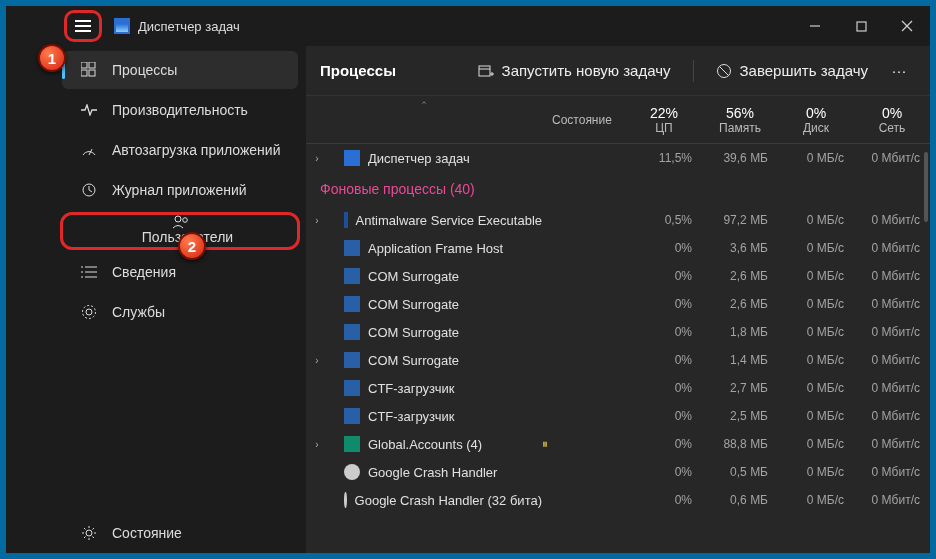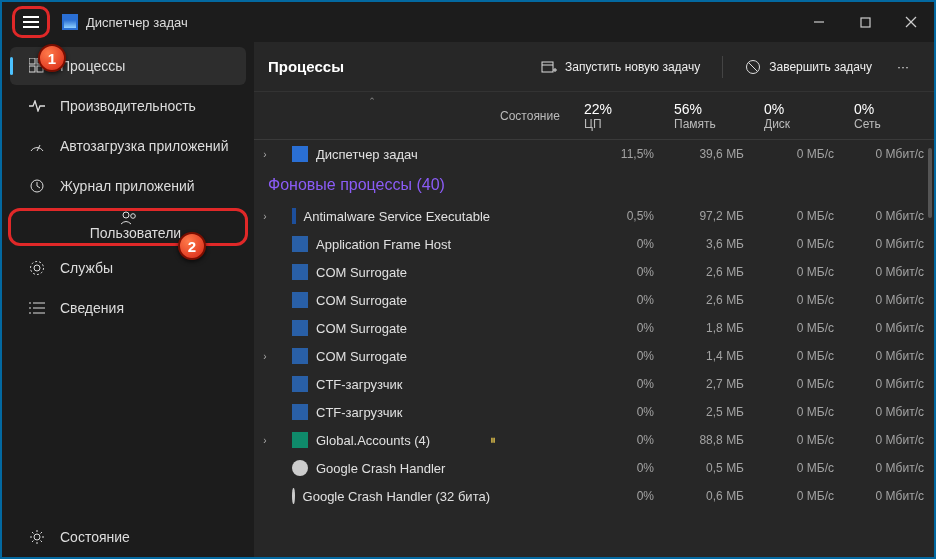--- a/index.html
+++ b/index.html
@@ -1,18 +1,18 @@
 <!DOCTYPE html>
 <html><head>
 <meta charset="utf-8">
 <style>
   * { box-sizing: border-box; margin: 0; padding: 0; font-family: "Segoe UI", sans-serif; }
   body { background: #0d0d0d; width: 936px; height: 559px; overflow: hidden; color: #e0e0e0; position: relative; }
 
-  .window { width: 100%; height: 100%; background: #1c1c1c; display: flex; flex-direction: column; border: 2px solid #0369a1; }
+  .window { width: 100%; height: 100%; background: #1c1c1c; display: flex; flex-direction: column; border: 6px solid #0369a1; padding-left: 48px; }
 
   .titlebar { height: 40px; display: flex; align-items: center; background: #1c1c1c; }
   .hamburger-wrap { width: 38px; height: 32px; margin-left: 10px; display:flex; align-items:center; justify-content:center; border: 3px solid #e02828; border-radius: 10px; }
   .hamburger { width: 16px; height: 12px; display: flex; flex-direction: column; justify-content: space-between; }
   .hamburger span { height: 2px; background: #fff; }
   .title-icon { width: 16px; height: 16px; margin-left: 12px; background: #2a6fd4; display:inline-block; position:relative; }
   .title-icon::after{ content:""; position:absolute; left:2px; right:2px; bottom:2px; top:6px; background:linear-gradient(to top,#8fd0ff,#2a6fd4);}
   .title-text { margin-left: 8px; font-size: 13px; color: #ddd; }
   .tb-spacer { flex:1; }
   .tb-btn { width: 46px; height: 40px; display:flex; align-items:center; justify-content:center; color:#ccc; font-size:14px; }
@@ -24,46 +24,46 @@
   .nav-item.active { background:#2d2d2d; }
   .nav-item.active::before{ content:""; position:absolute; left:0; top:10px; bottom:10px; width:3px; background:#4cc2ff; border-radius:2px;}
   .nav-item .ico{ width:18px; margin-right:14px; display:flex; align-items:center; justify-content:center; color:#ddd;}
   .sidebar .gap { flex:1; }
   .nav-item.highlighted { border:3px solid #e02828; border-radius:12px; margin:2px 6px; padding-left:15px;flex-direction:column;}
 
   .main { flex:1; background:#272727; display:flex; flex-direction:column; position:relative; }
   .toolbar { height:50px; display:flex; align-items:center; padding:0 14px; border-bottom:1px solid #333;}
   .toolbar .heading{ font-size:15px; font-weight:600; color:#fff;}
   .toolbar .sp{flex:1;}
-  .tool-btn{ height:34px; padding:0 14px; display:flex; align-items:center; gap:8px; color:#eee; font-size:12px; border-radius:4px;}
+  .tool-btn{ height:34px; padding:0 14px; display:flex; align-items:center; gap:8px; color:#eee; font-size:15px; border-radius:4px;}
   .tool-btn .ico{ font-size:15px;}
   .tool-more{ width:34px; justify-content:center; padding:0;}
   .tool-sep{ width:1px; height:22px; background:#444; margin:0 8px;}
 
   .columns { height:48px; display:flex; align-items:stretch; border-bottom:1px solid #3a3a3a; font-size:12px; color:#bbb; }
   .col { display:flex; flex-direction:column; justify-content:center; padding:0 10px;}
   .col-name { flex: 0 0 236px; justify-content:flex-end; position:relative;}
   .col-name .sortind{ position:absolute; top:4px; left:50%; transform:translateX(-50%); font-size:9px; color:#888;}
   .col-state{ flex: 0 0 84px; justify-content:center;}
-  .col-num{ flex:1; text-align:right; align-items:flex-start;}
+  .col-num{ flex:1; text-align:right; align-items:center;}
   .col-num .big{ font-size:14px; color:#fff;}
 
   .rows { flex:1; overflow:hidden;}
   .row { height:28px; display:flex; align-items:center; font-size:13px;}
   .row .exp{ width:22px; text-align:center; color:#aaa; font-size:10px;}
   .row .pico{ width:16px; height:16px; margin-right:8px; display:inline-block; background:#2a6fd4;}
   .row .pico.exe{background:#1d4f9c;}
   .row .pico.win{background:#295fa6;}
   .row .pico.grp{background:#0f8a6a;}
   .row .pico.chrome{background:#ccc; border-radius:50%;}
   .row .pname{ flex:0 0 214px; padding-left:0; display:flex; align-items:center; overflow:hidden; white-space:nowrap;}
   .row .pname.indent{ padding-left:16px;}
   .row .pstate{ flex:0 0 84px; color:#d6b84a; font-size:12px; text-align:left;}
   .row .pnum{ flex:1; text-align:right; padding-right:10px; color:#a3a3a3; font-size:12px;}
-  .row.groupheader{ height:34px; font-size:16px; color:#8b5cf6; padding-left:14px;}
+  .row.groupheader{ height:34px; font-size:14px; color:#ec4899; padding-left:14px;}
   .row.groupheader .pname{flex:1;}
   
   .scrollbar{ position:absolute; right:2px; top:106px; width:4px; height:70px; background:#555; border-radius:2px;}
 
   .badge{ position:absolute; width:28px; height:28px; border-radius:50%; background:radial-gradient(circle at 35% 30%, #ff7a4a, #d62515); border:2px solid #7a0e00; color:#fff; font-weight:700; display:flex; align-items:center; justify-content:center; font-size:15px; box-shadow:0 2px 4px rgba(0,0,0,.6);}
   .badge-1{ left:38px; top:44px;}
   .badge-2{ left:178px; top:232px;}
 
   svg{display:block;}
 </style>
@@ -144,39 +144,39 @@
             <svg width="18" height="14">
               <circle cx="6" cy="4" r="3" fill="none" stroke="#ddd"></circle>
               <circle cx="13" cy="5" r="2.3" fill="none" stroke="#ddd"></circle>
               <path d="M1,13 Q6,8 11,13" fill="none" stroke="#ddd"></path>
             </svg>
           </span>
         <span>Пользователи</span>
       </div>
       <div class="nav-item">
         <span class="ico">
-            <svg width="16" height="16">
-              <circle cx="8" cy="8" r="3" fill="none" stroke="#ddd"></circle>
-              <circle cx="8" cy="8" r="6.5" fill="none" stroke="#ddd" stroke-dasharray="2,2"></circle>
-            </svg>
-          </span>
-        <span>Службы</span>
-      </div>
-      <div class="nav-item">
-        <span class="ico">
             <svg width="16" height="12">
               <line x1="0" y1="1" x2="2" y2="1" stroke="#ddd"></line>
               <line x1="4" y1="1" x2="16" y2="1" stroke="#ddd"></line>
               <line x1="0" y1="6" x2="2" y2="6" stroke="#ddd"></line>
               <line x1="4" y1="6" x2="16" y2="6" stroke="#ddd"></line>
               <line x1="0" y1="11" x2="2" y2="11" stroke="#ddd"></line>
               <line x1="4" y1="11" x2="16" y2="11" stroke="#ddd"></line>
             </svg>
           </span>
         <span>Сведения</span>
+      </div>
+      <div class="nav-item">
+        <span class="ico">
+            <svg width="16" height="16">
+              <circle cx="8" cy="8" r="3" fill="none" stroke="#ddd"></circle>
+              <circle cx="8" cy="8" r="6.5" fill="none" stroke="#ddd" stroke-dasharray="2,2"></circle>
+            </svg>
+          </span>
+        <span>Службы</span>
       </div>
       <div class="gap"></div>
       <div class="nav-item">
         <span class="ico">
             <svg width="16" height="16">
               <circle cx="8" cy="8" r="3" fill="none" stroke="#ddd"></circle>
               <path d="M8,1 L8,3 M8,13 L8,15 M1,8 L3,8 M13,8 L15,8 M3,3 L4.5,4.5 M11.5,11.5 L13,13 M13,3 L11.5,4.5 M4.5,11.5 L3,13" stroke="#ddd"></path>
             </svg>
           </span>
         <span>Состояние</span>

